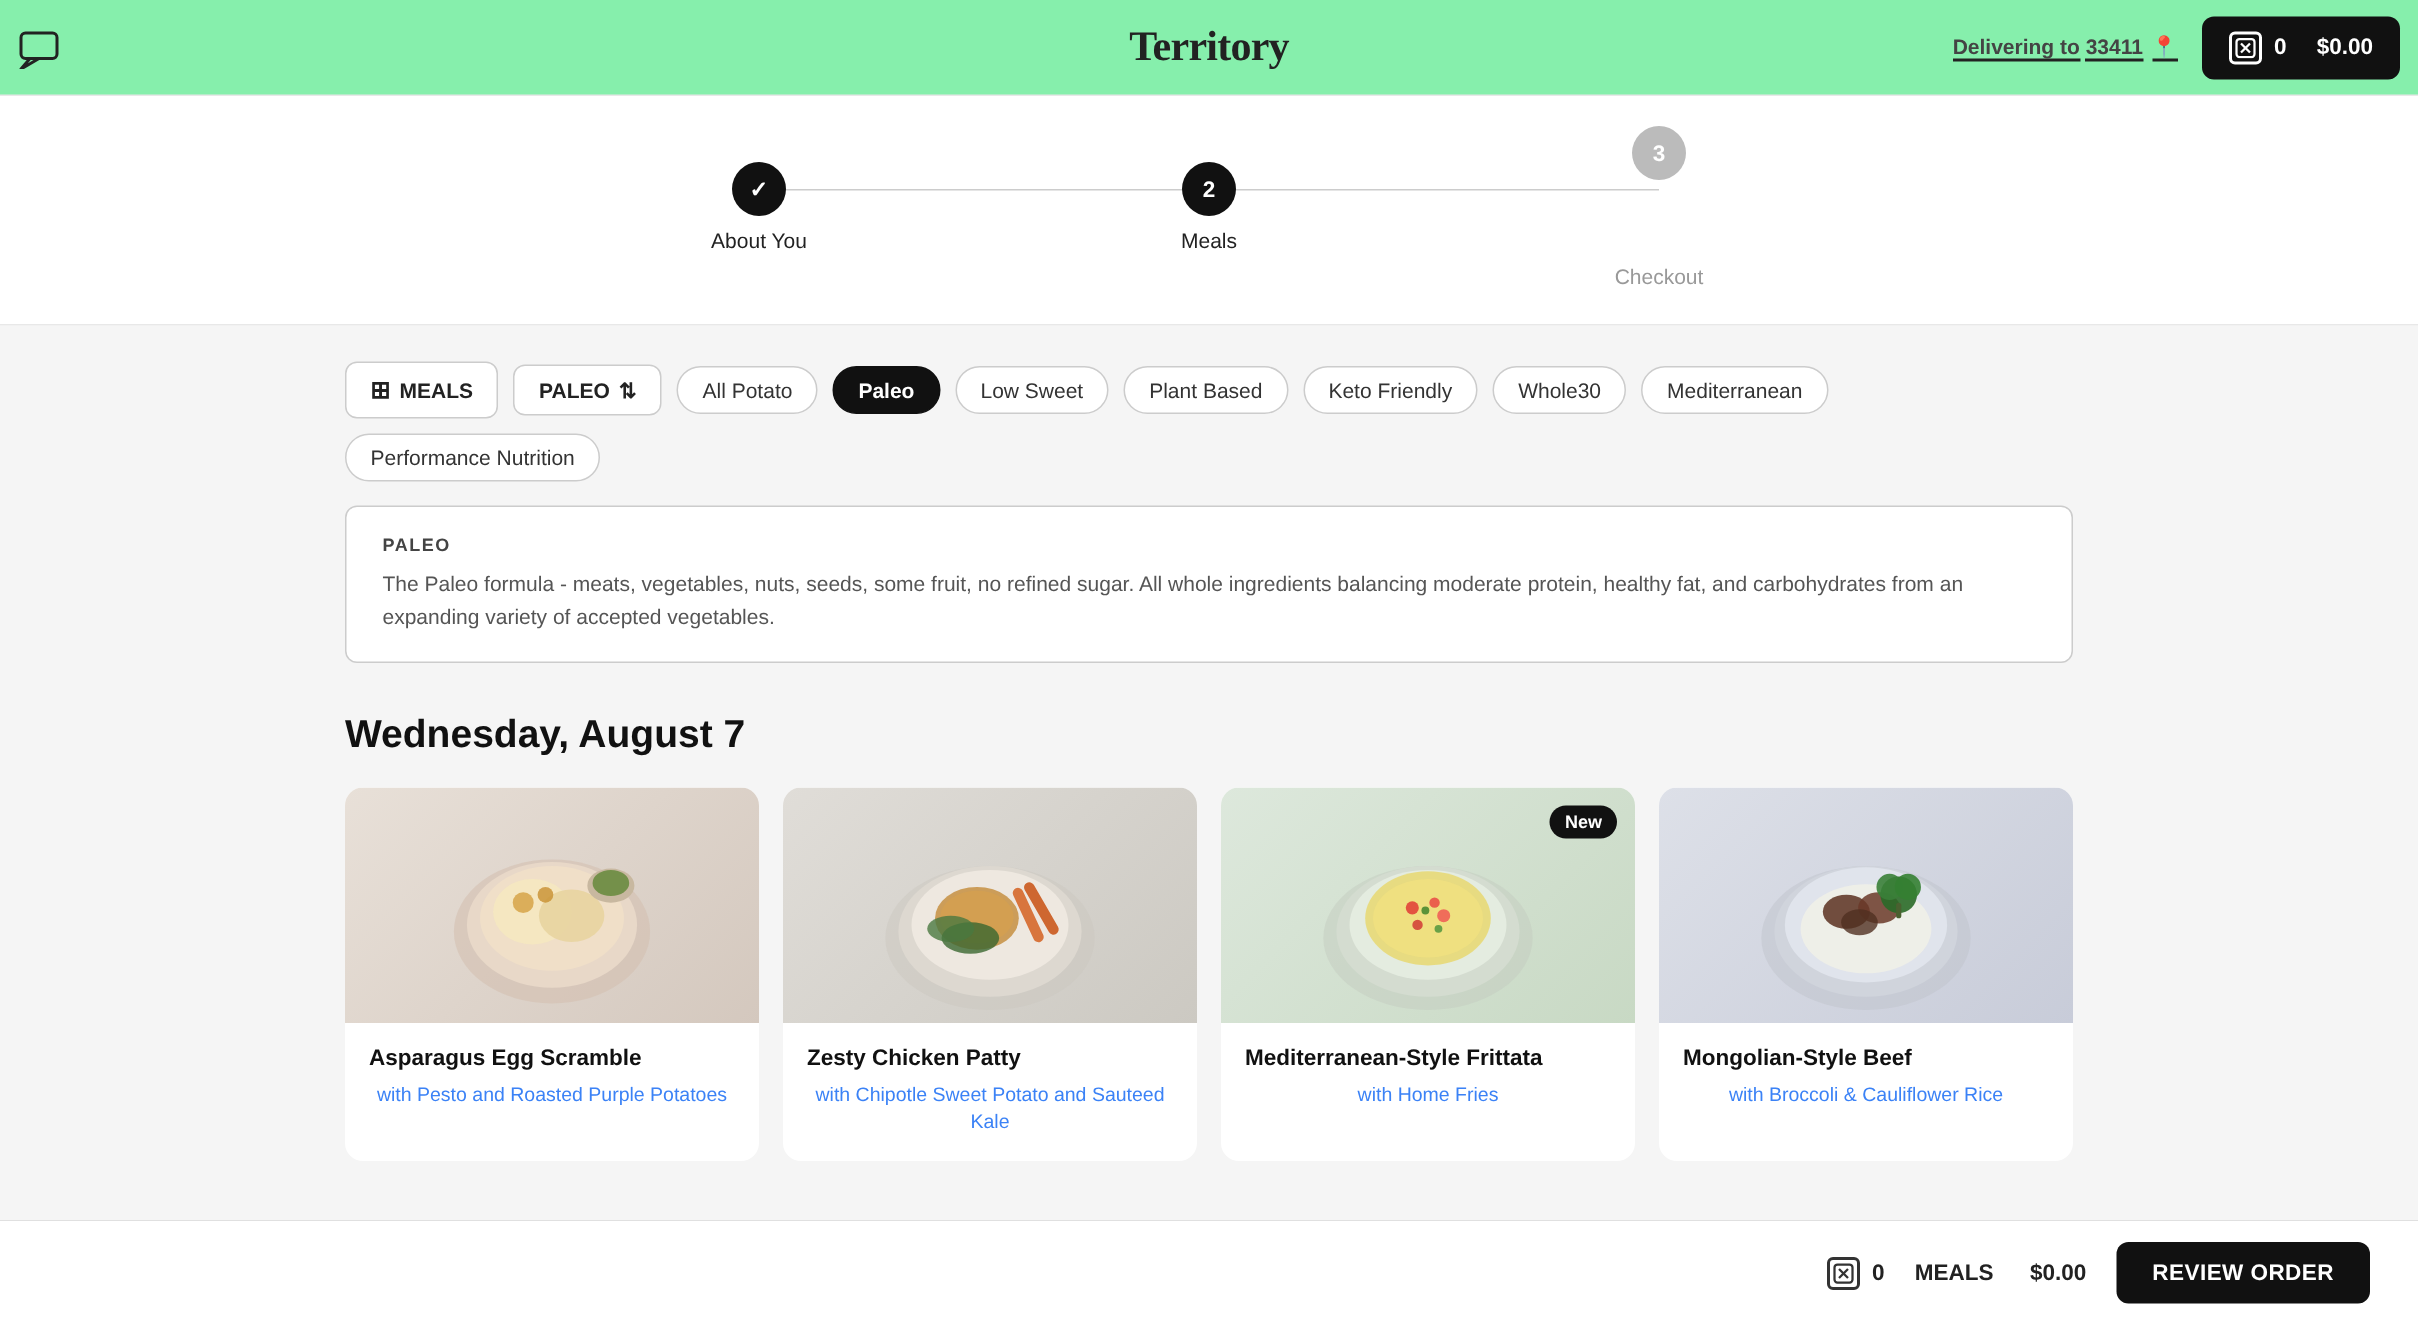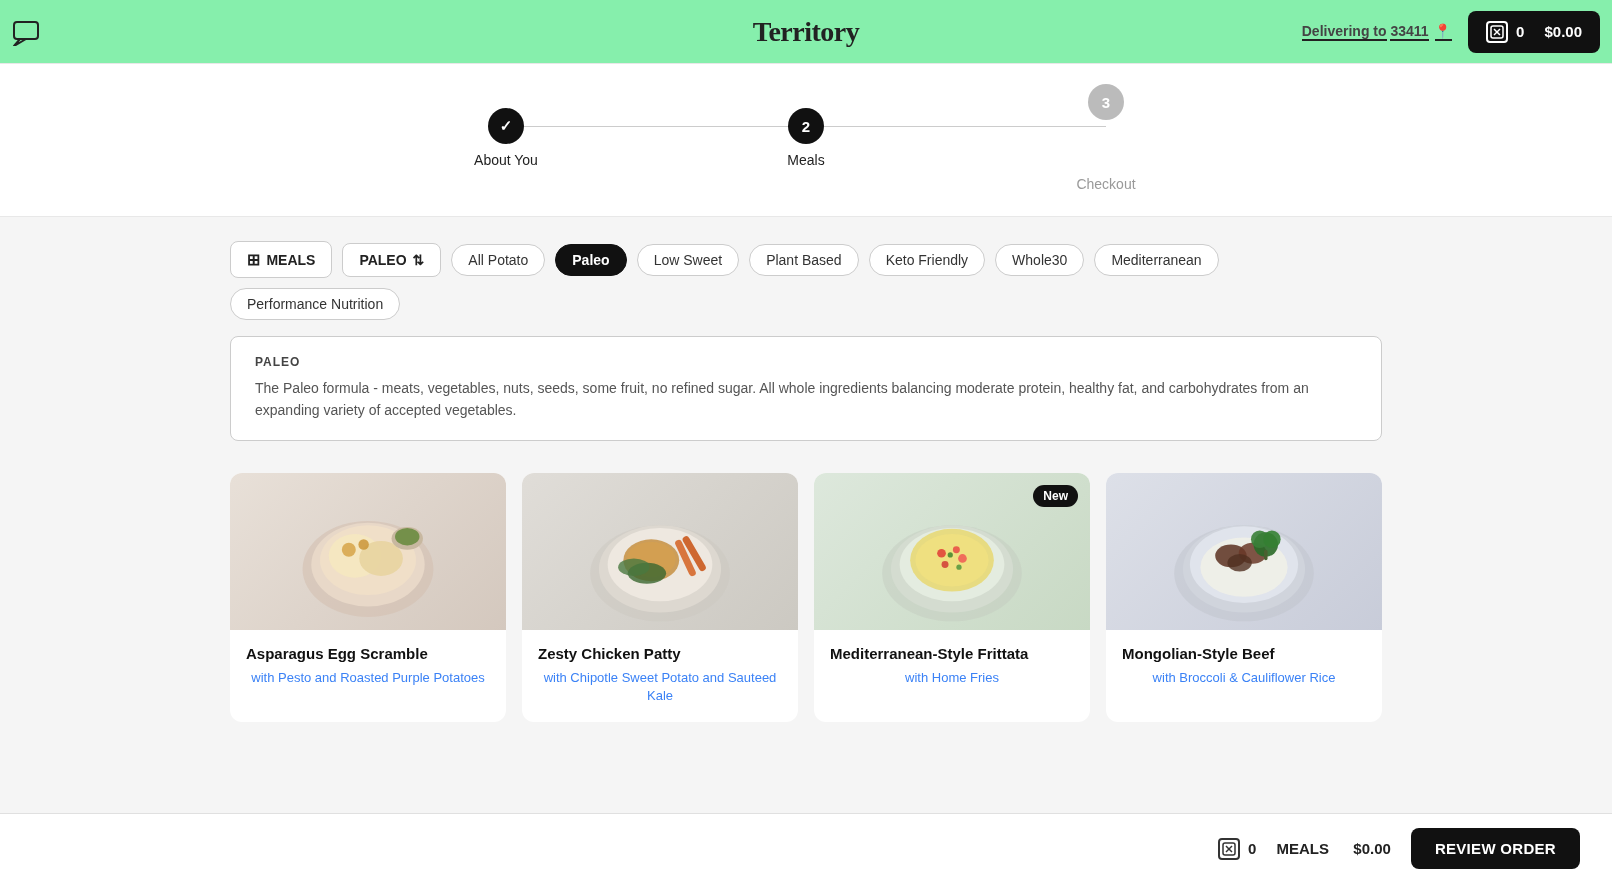--- a/index.html
+++ b/index.html
@@ -350,20 +350,21 @@
     <button class="diet-chip">Whole30</button>
     <button class="diet-chip">Mediterranean</button>
     <button class="diet-chip">Performance Nutrition</button>
   </div>
 
   <div class="info-box">
     <div class="info-box-label">PALEO</div>
     <div class="info-box-text">The Paleo formula - meats, vegetables, nuts, seeds, some fruit, no refined sugar. All whole ingredients balancing moderate protein, healthy fat, and carbohydrates from an expanding variety of accepted vegetables.</div>
   </div>
 
+  <div class="date-heading">Wednesday, August 7</div>
 
   <div class="meals-grid">
 
     <div class="meal-card">
       <div class="meal-image food-bowl-1">
         <svg viewBox="0 0 260 180" xmlns="http://www.w3.org/2000/svg" width="260" height="180">
           <ellipse cx="130" cy="110" rx="75" ry="55" fill="#d4c0b0" opacity="0.6"></ellipse>
           <ellipse cx="130" cy="105" rx="65" ry="48" fill="#e8d8c8"></ellipse>
           <ellipse cx="130" cy="100" rx="55" ry="40" fill="#f0dfc8"></ellipse>
 

